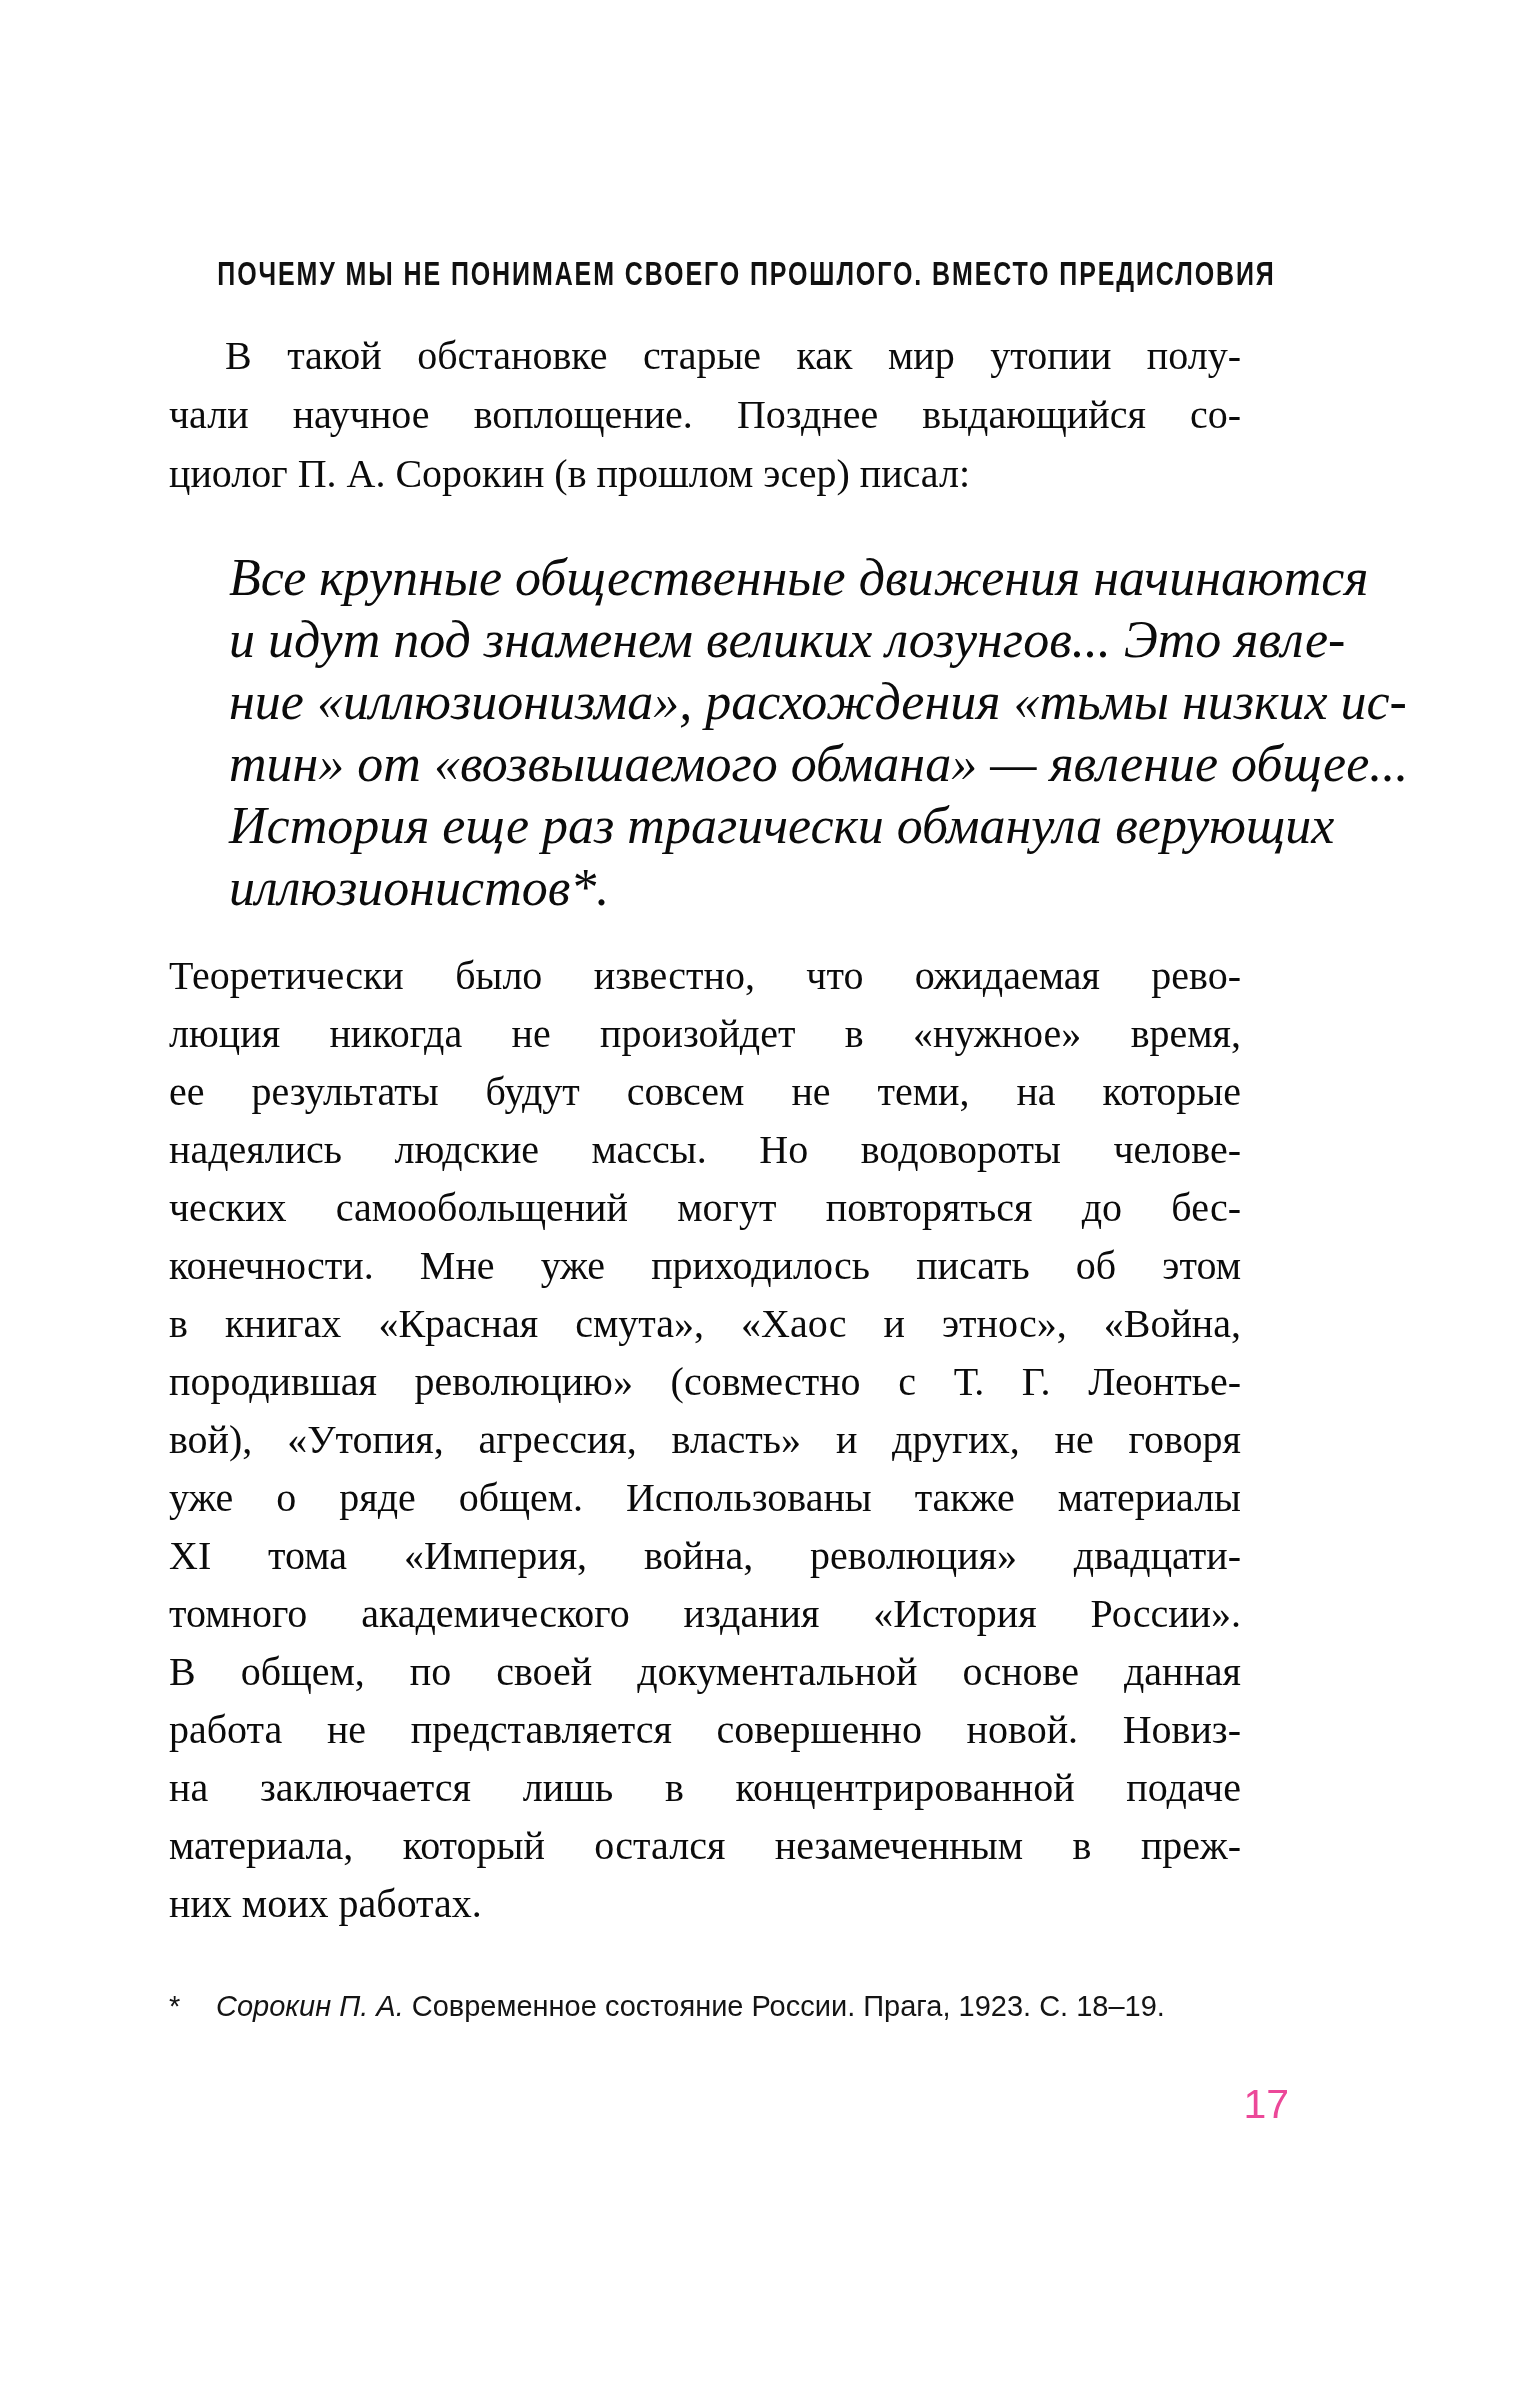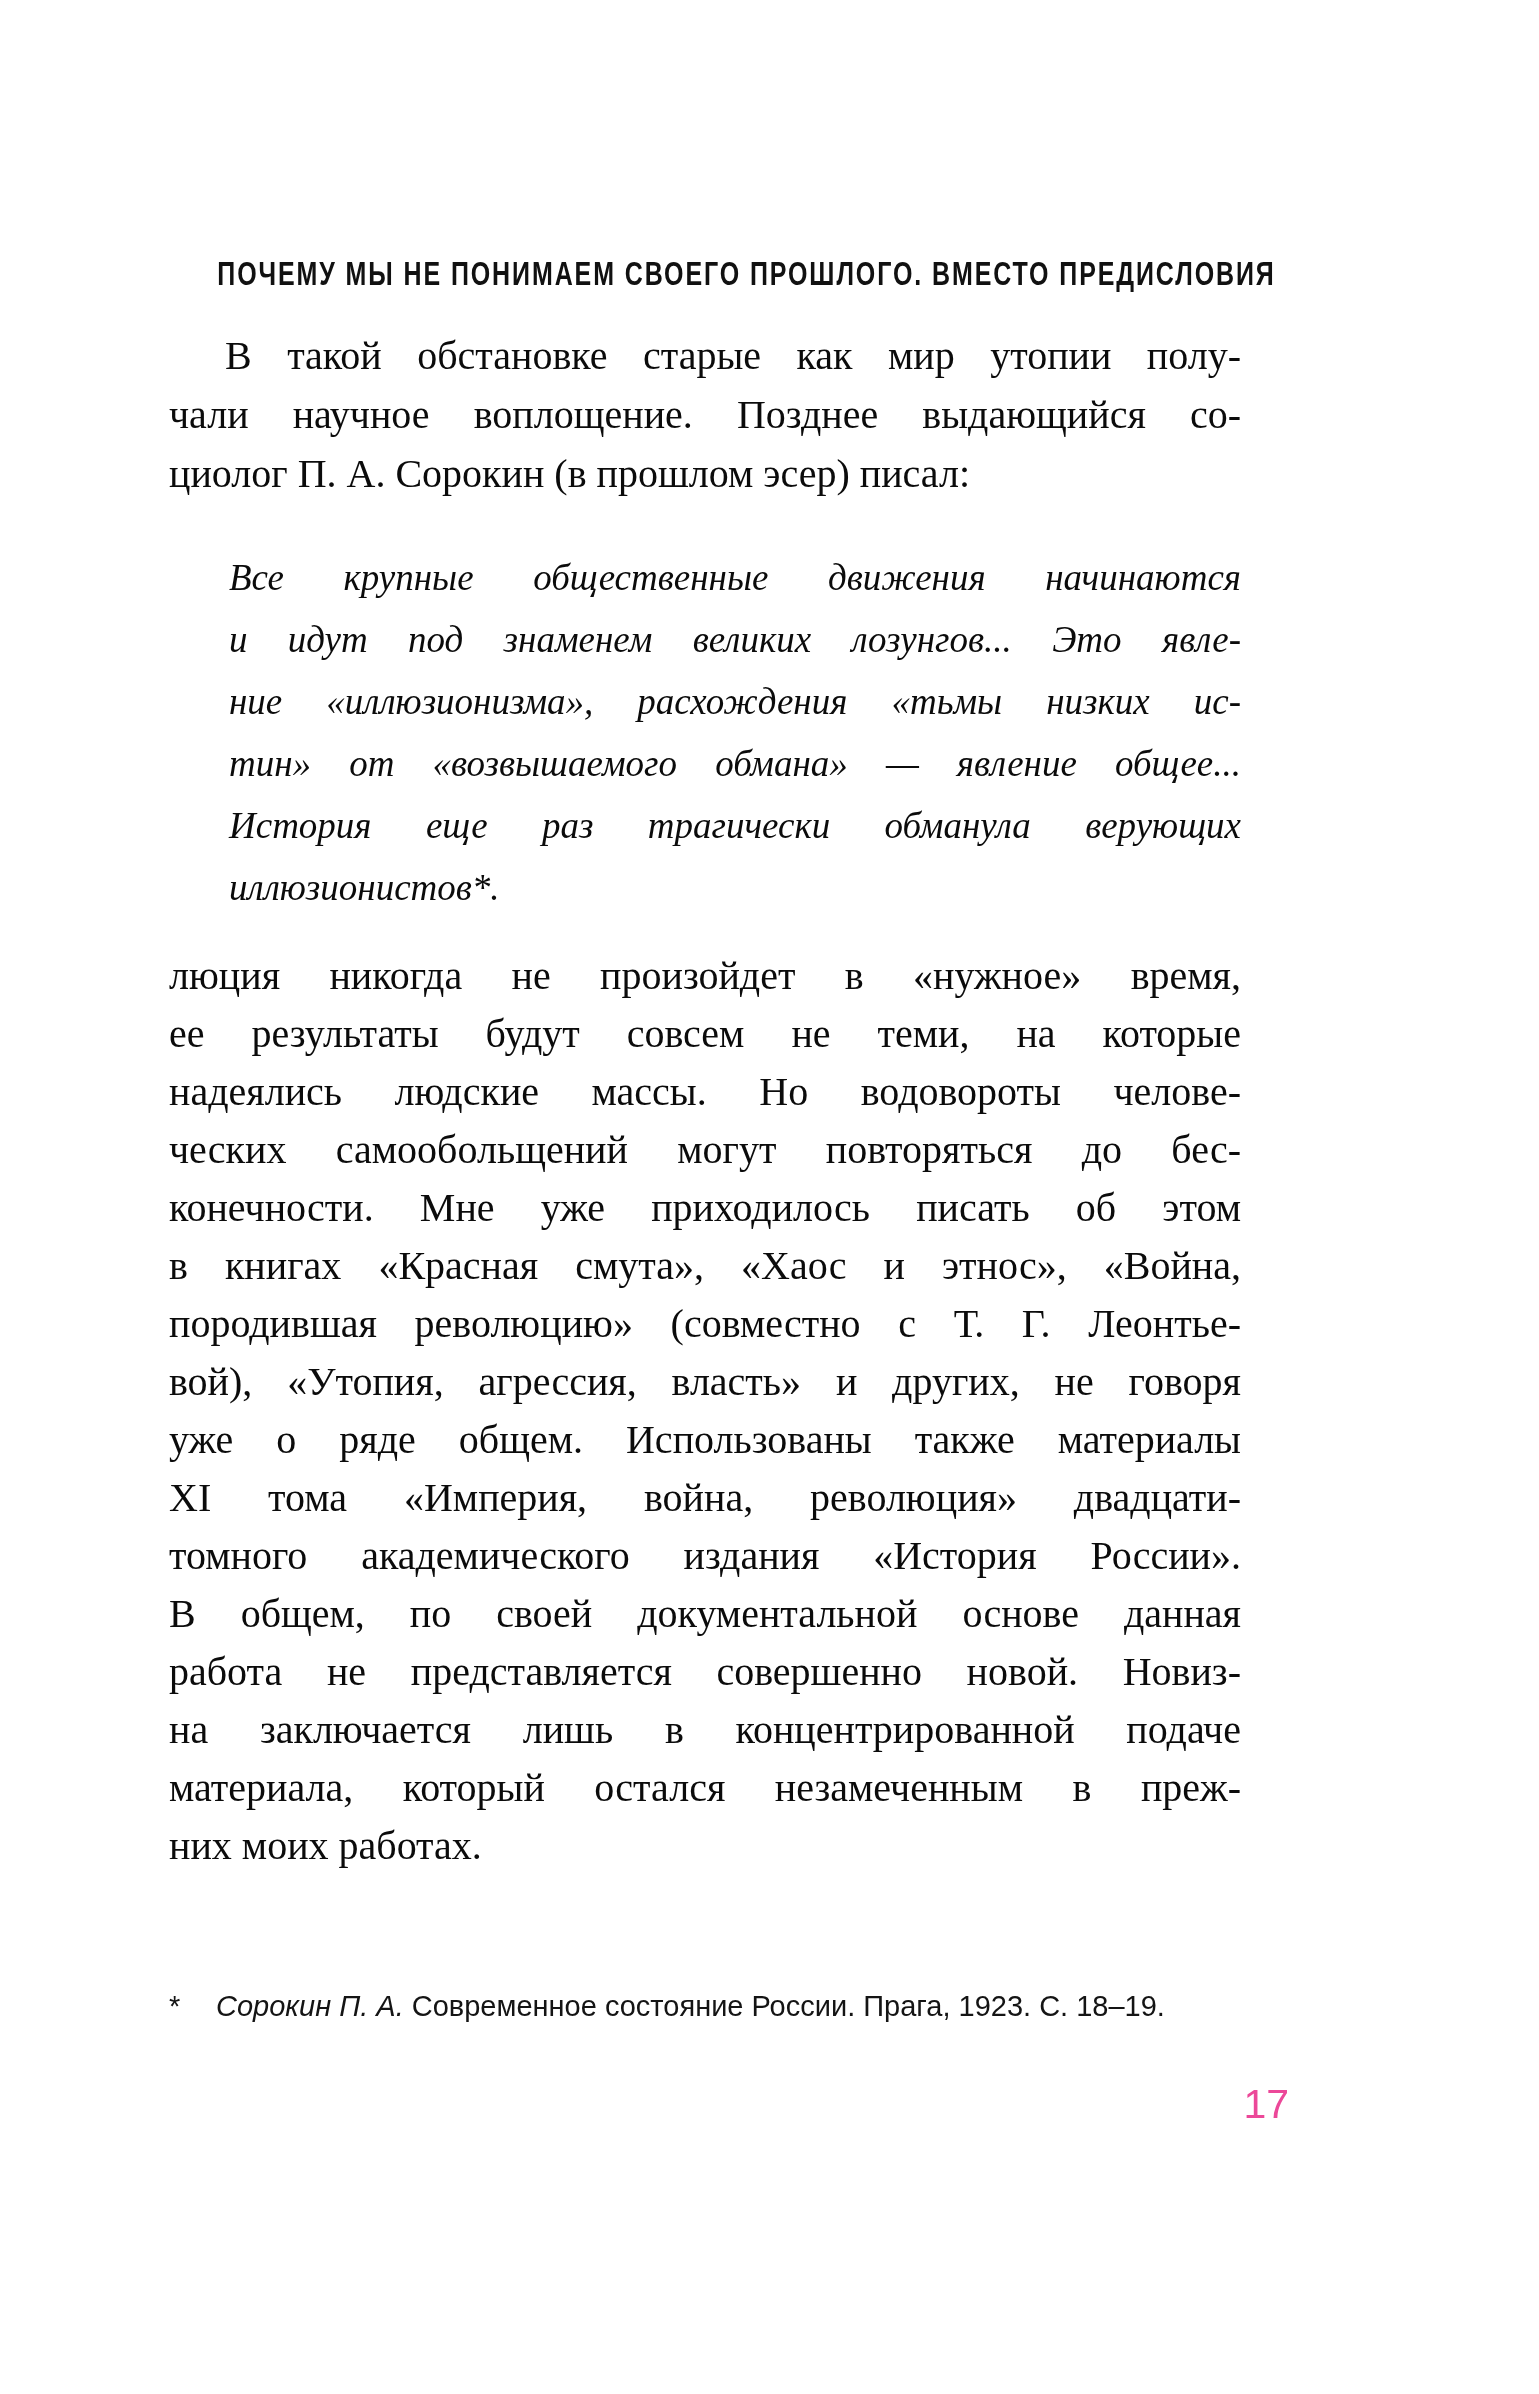--- a/index.html
+++ b/index.html
@@ -39,21 +39,21 @@
     left: 169px;
     top: 326px;
     width: 1072px;
     font-size: 40px;
     line-height: 59px;
   }
   .block-quote {
     left: 229px;
     top: 547px;
     width: 1012px;
-    font-size: 37px;
+    font-size: 52px;
     line-height: 62px;
     font-style: italic;
   }
   .main-paragraph {
     left: 169px;
     top: 947px;
     width: 1072px;
     font-size: 40px;
     line-height: 58px;
   }
@@ -113,20 +113,21 @@
   <div class="text-block block-quote">
       <div class="line">Все крупные общественные движения начинаются</div>
       <div class="line">и идут под знаменем великих лозунгов... Это явле-</div>
       <div class="line">ние «иллюзионизма», расхождения «тьмы низких ис-</div>
       <div class="line">тин» от «возвышаемого обмана» — явление общее...</div>
       <div class="line">История еще раз трагически обманула верующих</div>
       <div class="line last">иллюзионистов*.</div>
     </div>
 
   <div class="text-block main-paragraph">
+      <div class="line">Теоретически было известно, что ожидаемая рево-</div>
       <div class="line">люция никогда не произойдет в «нужное» время,</div>
       <div class="line">ее результаты будут совсем не теми, на которые</div>
       <div class="line">надеялись людские массы. Но водовороты челове-</div>
       <div class="line">ческих самообольщений могут повторяться до бес-</div>
       <div class="line">конечности. Мне уже приходилось писать об этом</div>
       <div class="line">в книгах «Красная смута», «Хаос и этнос», «Война,</div>
       <div class="line">породившая революцию» (совместно с Т. Г. Леонтье-</div>
       <div class="line">вой), «Утопия, агрессия, власть» и других, не говоря</div>
       <div class="line">уже о ряде общем. Использованы также материалы</div>
       <div class="line">XI тома «Империя, война, революция» двадцати-</div>

